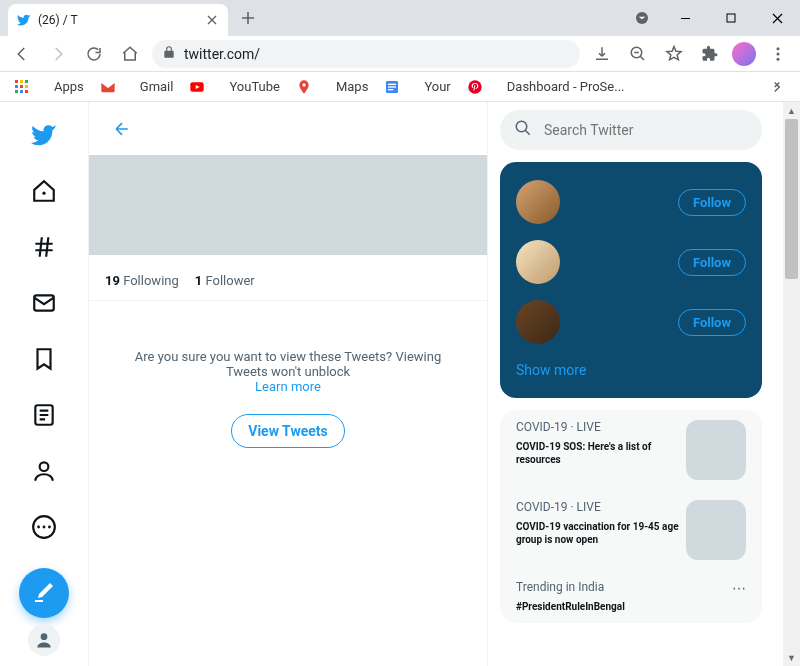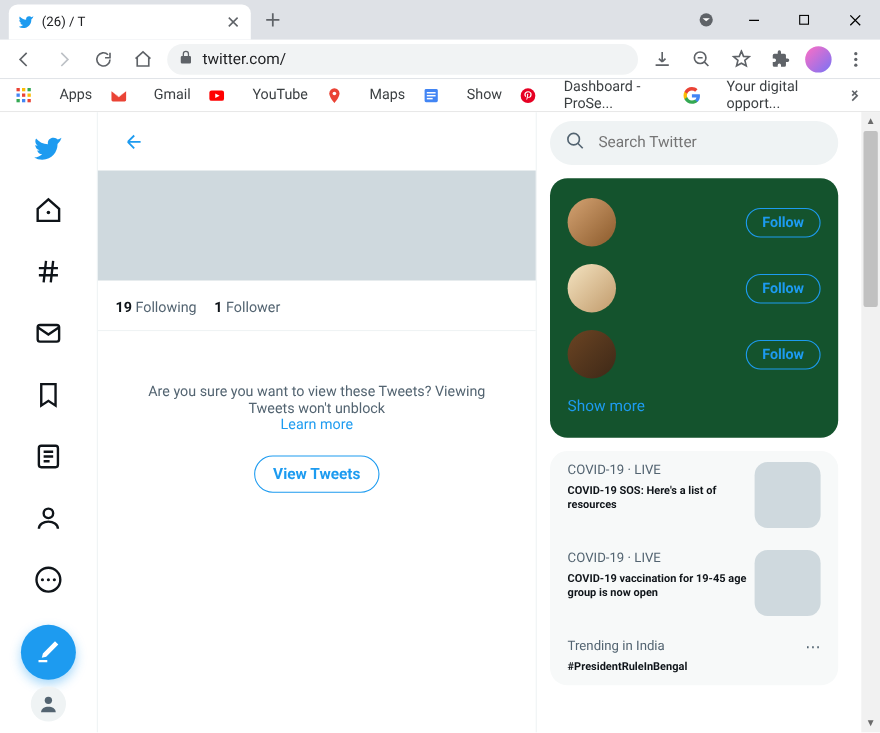--- a/index.html
+++ b/index.html
@@ -62,21 +62,21 @@
   .tw-stat { cursor: pointer; }
   .tw-blocked-body { border-top: 1px solid #eff3f4; padding: 48px 24px 24px; text-align: center; }
   .tw-blocked-msg { font-size: 13px; color: #536471; }
   .tw-learn-more { color: #1d9bf0; cursor: pointer; font-size:13px; }
   .view-tweets-btn { margin-top: 20px; border: 1px solid #1d9bf0; color: #1d9bf0; background: #fff; font-weight: 700; font-size: 14px; padding: 8px 16px; border-radius: 20px; cursor: pointer; }
   
   
   .tw-right { width: 290px; padding: 8px 16px 0 12px; }
   .tw-search { background: #eff3f4; border-radius: 20px; height: 40px; display: flex; align-items: center; padding: 0 14px; gap: 12px; margin-bottom: 12px; }
   .tw-search-input { border: none; background: transparent; outline: none; font-size: 14px; color: #536471; flex: 1; }
-  .follow-card { background: #14532d; border-radius: 16px; padding: 10px 0; margin-bottom: 12px; }
+  .follow-card { background: #0c4a6e; border-radius: 16px; padding: 10px 0; margin-bottom: 12px; }
   .follow-item { display: flex; align-items: center; padding: 8px 16px; gap: 10px; cursor: pointer; }
   .follow-avatar { width: 44px; height: 44px; border-radius: 50%; background: #cfd9de; }
   .follow-spacer { flex:1; }
   .follow-btn { border: 1px solid #1d9bf0; color: #1d9bf0; background: transparent; font-weight: 700; font-size: 13px; padding: 5px 14px; border-radius: 16px; cursor: pointer; }
   .show-more { padding: 10px 16px; color: #1d9bf0; font-size: 14px; cursor: pointer; }
   .whats-happening { background: #f7f9f9; border-radius: 16px; }
   .wh-title { font-weight: 800; font-size: 18px; padding: 10px 16px; color: #0f1419; }
   .trend-item { padding: 10px 16px; display: flex; gap: 4px; cursor: pointer; position: relative; }
   .trend-text { flex: 1; }
   .trend-meta { font-size: 12px; color: #536471; }
@@ -235,41 +235,30 @@
   </div>
   <div class="bm-item">
     <span class="bm-icon">
         <svg width="16" height="16" viewBox="0 0 24 24">
           <rect x="3" y="3" width="18" height="18" rx="2" fill="#4285f4"></rect>
           <rect x="6" y="7" width="12" height="2" fill="#fff"></rect>
           <rect x="6" y="11" width="12" height="2" fill="#fff"></rect>
           <rect x="6" y="15" width="8" height="2" fill="#fff"></rect>
         </svg>
       </span>
-    <span>Show</span>
+    <span>Your</span>
   </div>
   <div class="bm-item">
     <span class="bm-icon">
         <svg width="16" height="16" viewBox="0 0 24 24">
           <circle cx="12" cy="12" r="10" fill="#e60023"></circle>
           <path fill="#fff" d="M12 6c-3 0-5 2-5 4.5 0 1.5.8 2.8 2 3.3.2.1.3 0 .3-.2l.2-.9c0-.2 0-.3-.1-.4-.4-.5-.6-1-.6-1.8 0-1.7 1.3-3.2 3.4-3.2 1.8 0 3 1.1 3 2.8 0 2-1 3.7-2.3 3.7-.7 0-1.2-.6-1-1.3l.5-2c.1-.6-.1-1-.6-1-.7 0-1.2.7-1.2 1.6 0 .6.2 1 .2 1l-.8 3.4c-.2 1-.03 2.2 0 2.3 0 .1.1.1.2 0 .1-.1.9-1.1 1.2-2.1l.4-1.7c.2.4.9.8 1.6.8 2.1 0 3.6-2 3.6-4.6C17 7.8 15 6 12 6z"></path>
         </svg>
       </span>
     <span>Dashboard - ProSe...</span>
-  </div>
-  <div class="bm-item">
-    <span class="bm-icon">
-        <svg width="16" height="16" viewBox="0 0 24 24">
-          <path fill="#4285F4" d="M23 12.3c0-.8-.1-1.5-.2-2.3H12v4.3h6.2c-.3 1.4-1.1 2.6-2.3 3.4v2.8h3.7C21.8 18.5 23 15.7 23 12.3z"></path>
-          <path fill="#34A853" d="M12 23c3.1 0 5.7-1 7.6-2.8l-3.7-2.8c-1 .7-2.4 1.1-3.9 1.1-3 0-5.5-2-6.4-4.7H1.8v2.9C3.7 20.4 7.5 23 12 23z"></path>
-          <path fill="#FBBC05" d="M5.6 13.8c-.2-.7-.4-1.4-.4-2.2s.1-1.5.4-2.2V6.5H1.8C1 8.1.5 9.9.5 11.6s.5 3.5 1.3 5.1l3.8-2.9z"></path>
-          <path fill="#EA4335" d="M12 4.8c1.7 0 3.2.6 4.4 1.7l3.3-3.3C17.7 1.4 15.1.3 12 .3 7.5.3 3.7 2.9 1.8 6.5l3.8 2.9C6.5 6.8 9 4.8 12 4.8z"></path>
-        </svg>
-      </span>
-    <span>Your digital opport...</span>
   </div>
   <div class="bm-item bm-overflow">
       <svg width="18" height="18" viewBox="0 0 24 24">
         <path stroke="#5f6368" stroke-width="2" d="M6 9l6 6 6-6" fill="none" transform="rotate(-90 12 12)"></path>
         <path stroke="#5f6368" stroke-width="2" d="M12 9l6 6" fill="none" transform="rotate(-90 12 12)"></path>
       </svg>
     </div>
 </div>
 
 <div class="content">

